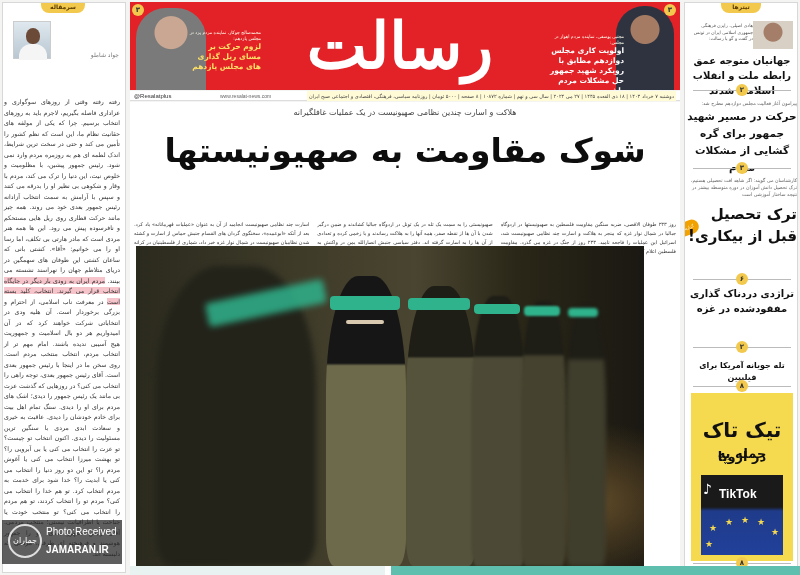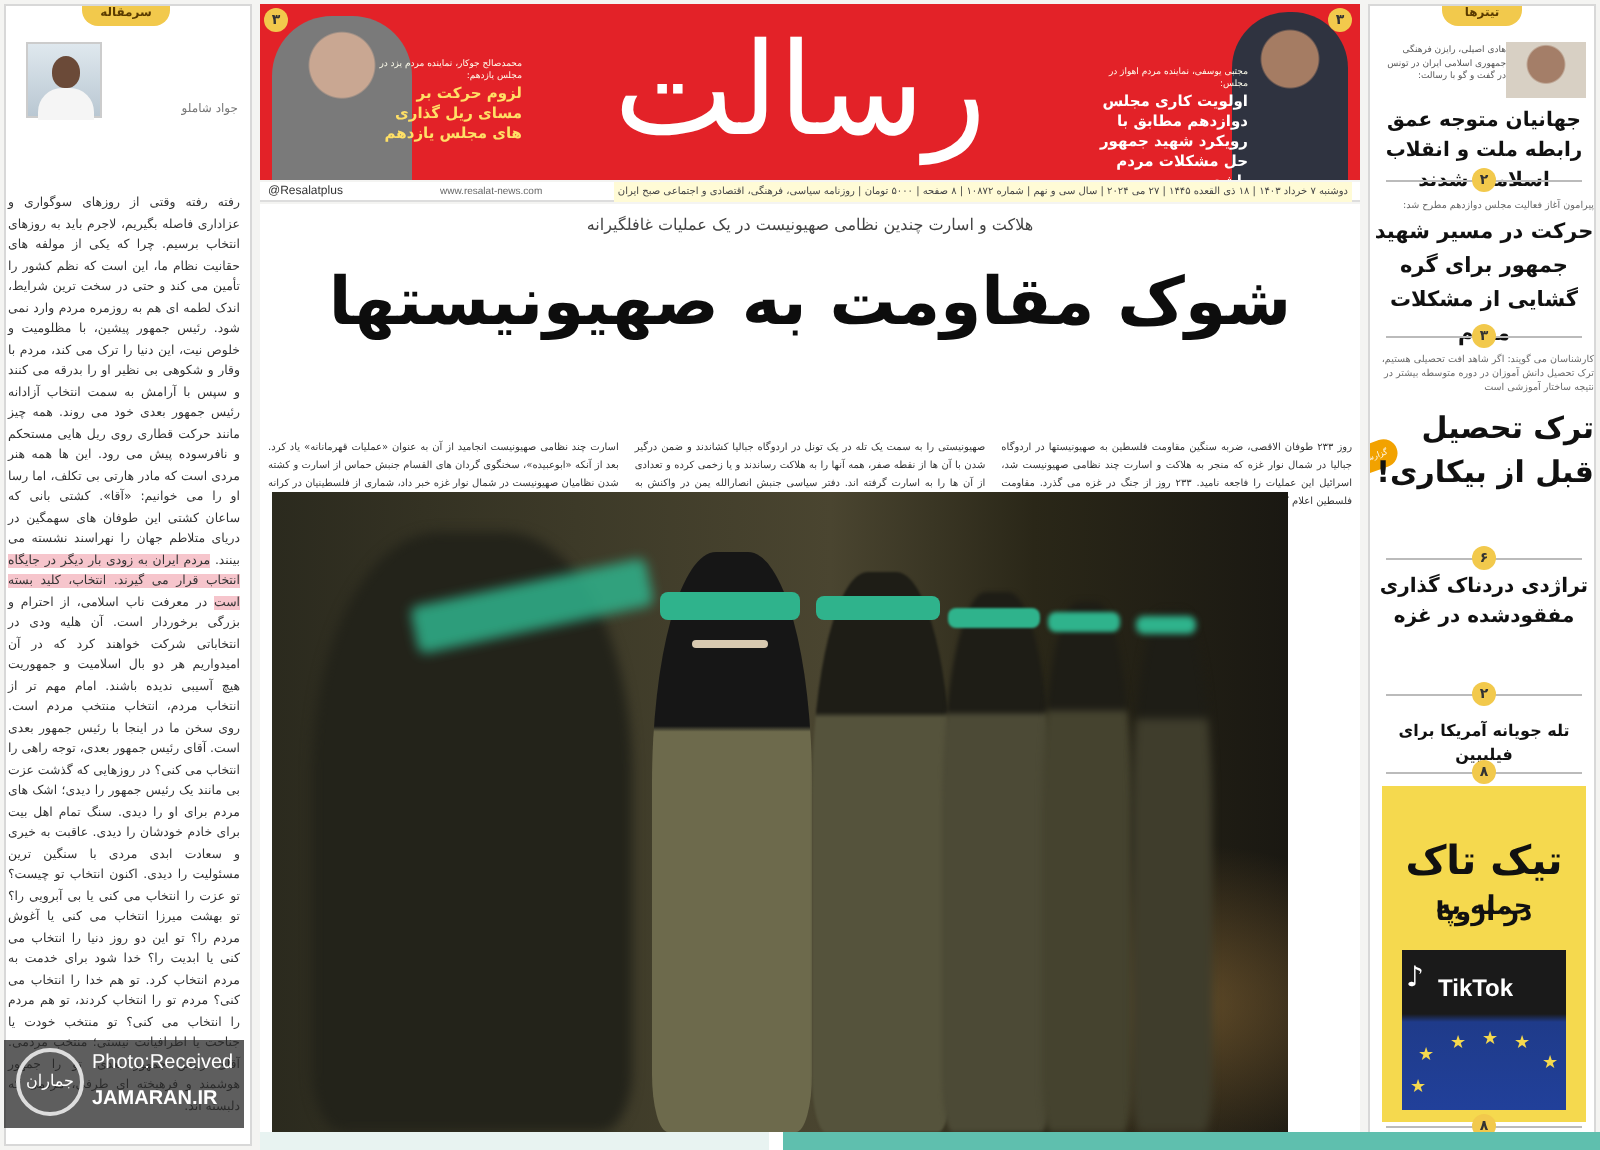--- a/index.html
+++ b/index.html
@@ -24,21 +24,21 @@
 
   
   .masthead { position: absolute; left: 130px; top: 2px; width: 550px; height: 88px; background: #e32228; overflow: hidden; }
   .mh-left-panel { position: absolute; left: 0; top: 0; width: 135px; height: 88px; }
   .mh-photo-l { position: absolute; left: 6px; top: 6px; width: 70px; height: 82px; background: radial-gradient(circle at 50% 30%, #c9a792 0 16px, #7a7a7a 17px 100%); border-radius: 30px 30px 0 0; }
   .mh-num { position: absolute; width: 12px; height: 12px; border-radius: 50%; background: #f2c94c; color: #333; font-size: 7px; text-align: center; line-height: 12px; font-weight: bold; }
   .mh-caption-l { position: absolute; right: 4px; top: 28px; width: 72px; text-align: right; color: #fff; }
   .mh-small { font-size: 4.5px; line-height: 6px; color: #ffe; }
   .mh-headline { font-size: 7.5px; font-weight: bold; line-height: 10px; color: #ffe066; }
   .mh-headline.white { color: #fff; }
-  .logo { position: absolute; left: 150px; top: 4px; width: 240px; height: 80px; font-size: 64px; font-weight: normal; color: #fff; text-align: center; line-height: 80px; font-family: "DejaVu Serif", serif; letter-spacing: -2px; }
+  .logo { position: absolute; left: 150px; top: 4px; width: 240px; height: 80px; font-size: 64px; font-weight: bold; color: #fff; text-align: center; line-height: 80px; font-family: "DejaVu Serif", serif; letter-spacing: -2px; }
   .mh-right-panel { position: absolute; right: 0; top: 0; width: 140px; height: 88px; }
   .mh-photo-r { position: absolute; right: 6px; top: 4px; width: 58px; height: 84px; background: radial-gradient(circle at 50% 28%, #a57c63 0 14px, #2f3340 15px 100%); border-radius: 28px 28px 0 0; }
   .mh-caption-r { position: absolute; left: 4px; top: 32px; width: 80px; text-align: right; color: #fff; }
 
   .info-strip { position: absolute; left: 130px; top: 91px; width: 550px; height: 10px; background: #fff; border-bottom: 1px solid #ddd; font-size: 5px; line-height: 10px; color: #444; }
   .info-social { position: absolute; left: 4px; top: 0; font-family: "Liberation Sans", sans-serif; font-size: 6px; color: #333; }
   .info-site { position: absolute; left: 90px; top: 0; font-family: "Liberation Sans", sans-serif; font-size: 5px; color: #666; }
   .info-date { position: absolute; right: 4px; top: 0; direction: rtl; font-size: 5px; background: #fffbd6; padding: 0 2px; }
 
   

